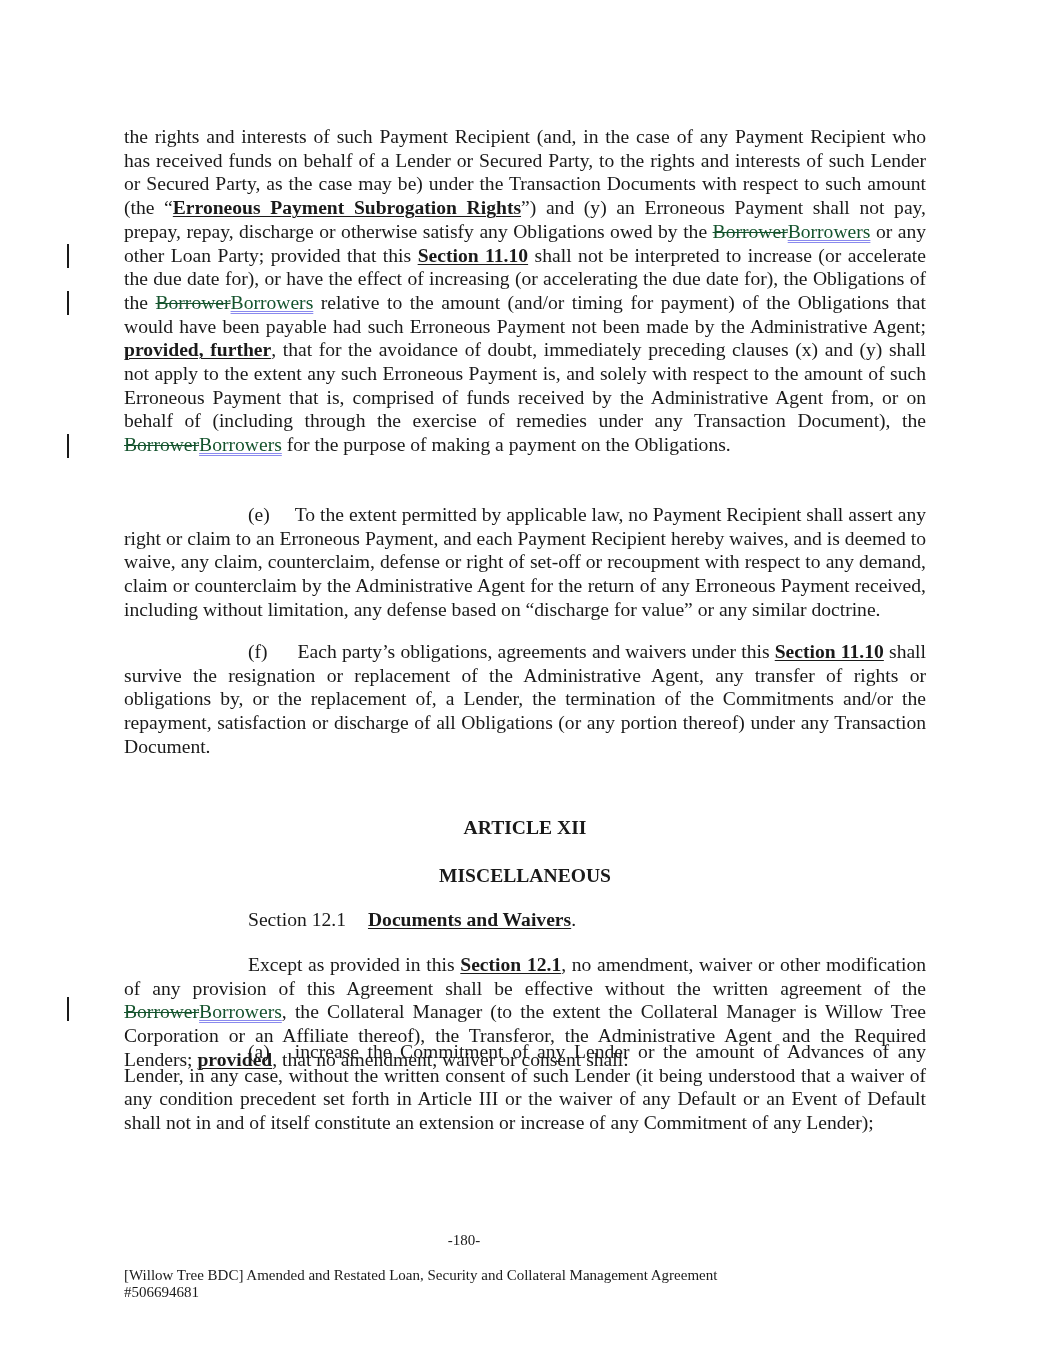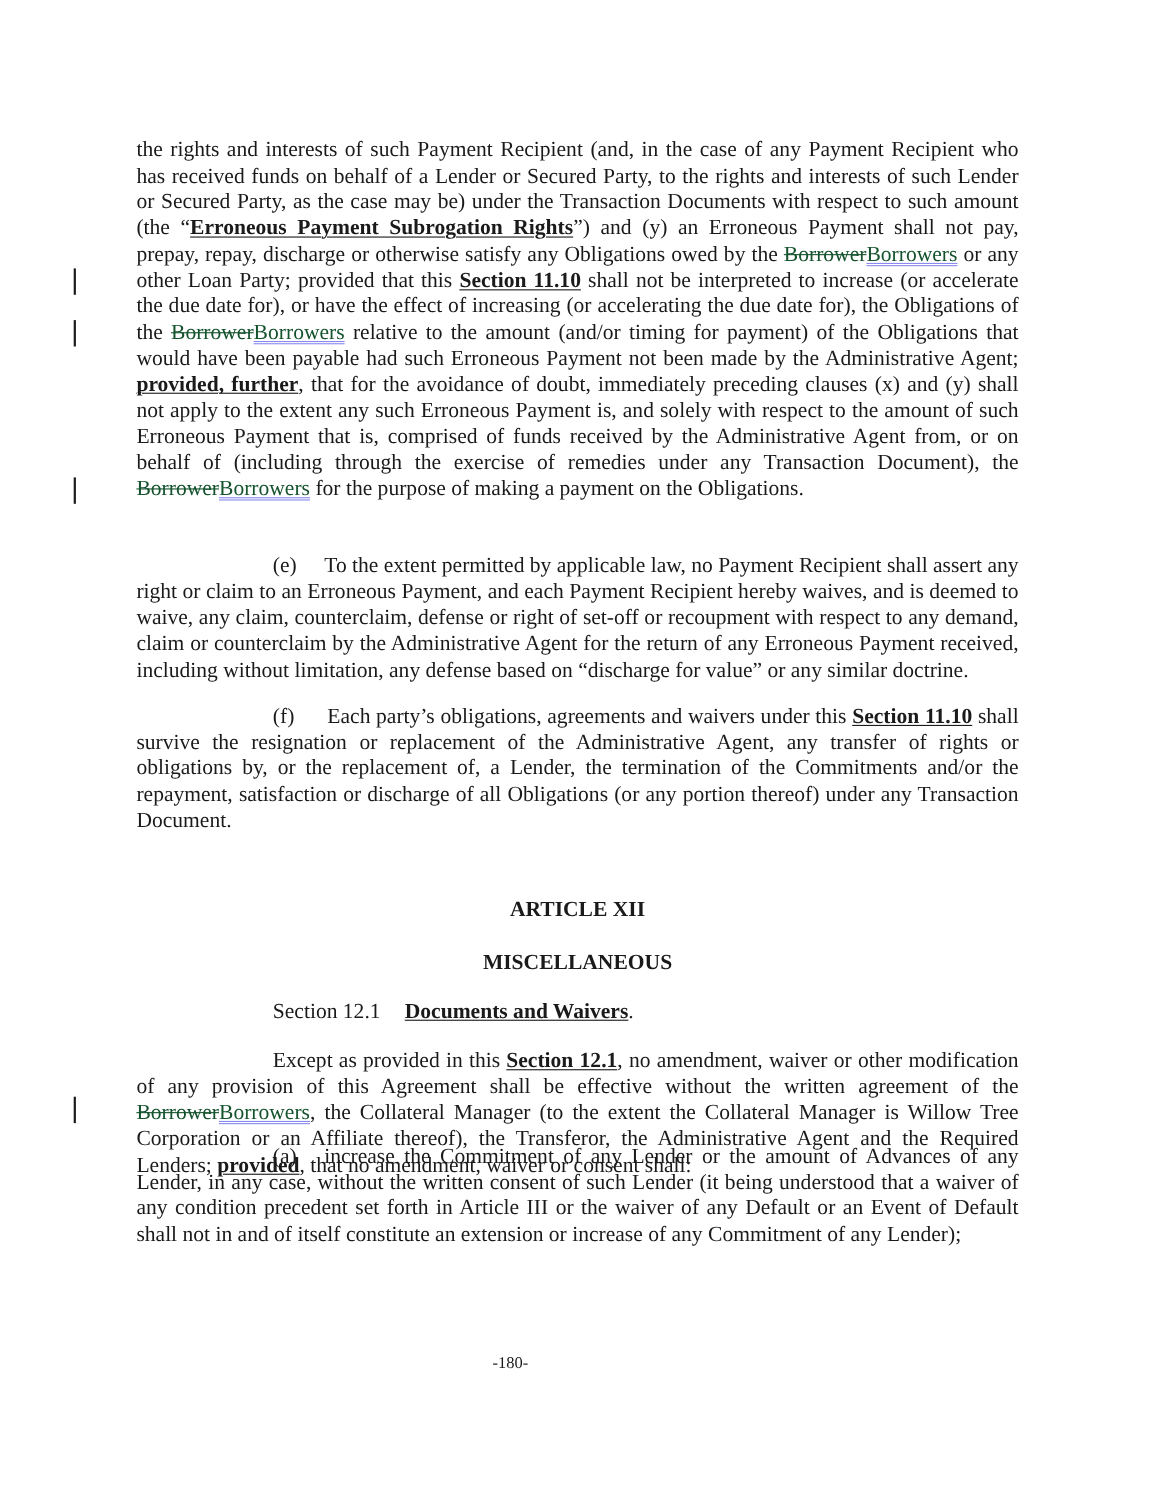--- a/index.html
+++ b/index.html
@@ -67,14 +67,18 @@
     </p>
   </div>
 
   <div class="body-text" style="top:1040px">
     <p class="p last-left">
       <span class="indent"></span><span>(a)</span><span class="tab2"></span><span>increase the Commitment of any Lender or the amount of Advances of any Lender, in any case, without the written consent of such Lender (it being understood that a waiver of any condition precedent set forth in Article III or the waiver of any Default or an Event of Default shall not in and of itself constitute an extension or increase of any Commitment of any Lender);</span>
     </p>
   </div>
 
   <div class="footer-page">-180-</div>
+  <div class="footer-title">
+    <div>[Willow Tree BDC] Amended and Restated Loan, Security and Collateral Management Agreement</div>
+    <div>#506694681</div>
+  </div>
 
 </div>
 
 </body></html>

